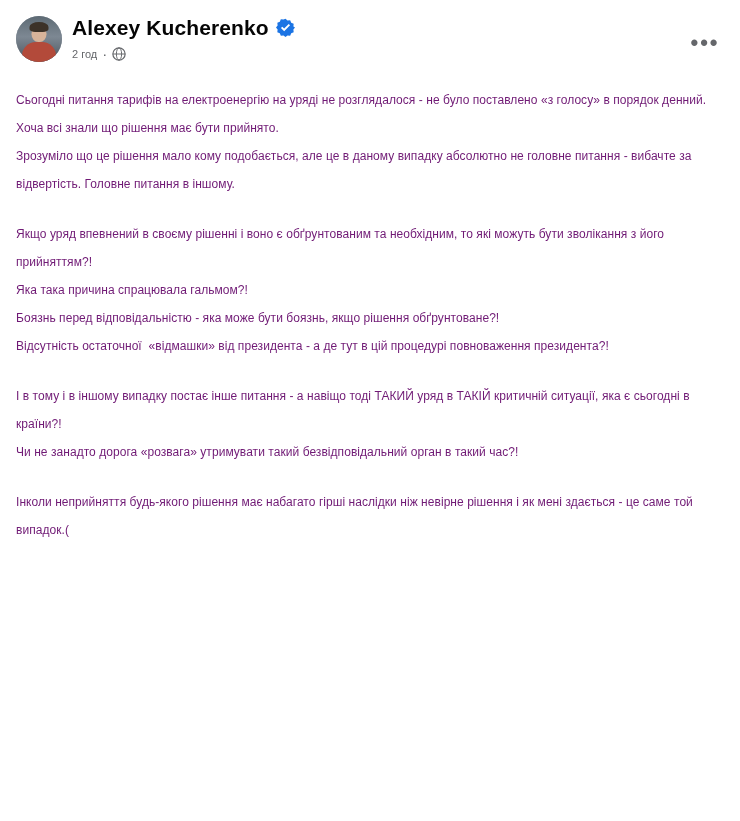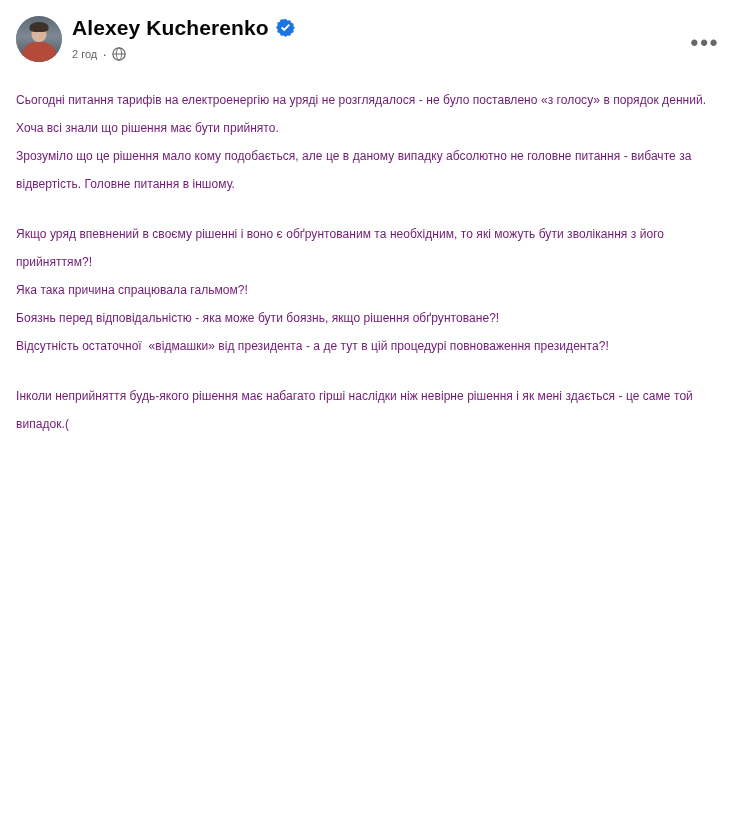--- a/index.html
+++ b/index.html
@@ -188,16 +188,18 @@
     <span class="more-dots">•••</span>
   </div>
 
   <div class="post-body">
     <p class="para">Сьогодні питання тарифів на електроенергію на уряді не розглядалося - не було поставлено «з голосу» в порядок денний. Хоча всі знали що рішення має бути прийнято.
 Зрозуміло що це рішення мало кому подобається, але це в даному випадку абсолютно не головне питання - вибачте за відвертість. Головне питання в іншому.</p>
     <p class="para">Якщо уряд впевнений в своєму рішенні і воно є обґрунтованим та необхідним, то які можуть бути зволікання з його прийняттям?!
 Яка така причина спрацювала гальмом?!
 Боязнь перед відповідальністю - яка може бути боязнь, якщо рішення обґрунтоване?!
 Відсутність остаточної  «відмашки» від президента - а де тут в цій процедурі повноваження президента?!</p>
+    <p class="para">І в тому і в іншому випадку постає інше питання - а навіщо тоді ТАКИЙ уряд в ТАКІЙ критичній ситуації, яка є сьогодні в країни?!
+Чи не занадто дорога «розвага» утримувати такий безвідповідальний орган в такий час?!</p>
     <p class="para">Інколи неприйняття будь-якого рішення має набагато гірші наслідки ніж невірне рішення і як мені здається - це саме той випадок.(</p>
   </div>
 
 </div>
 
 </body></html>

